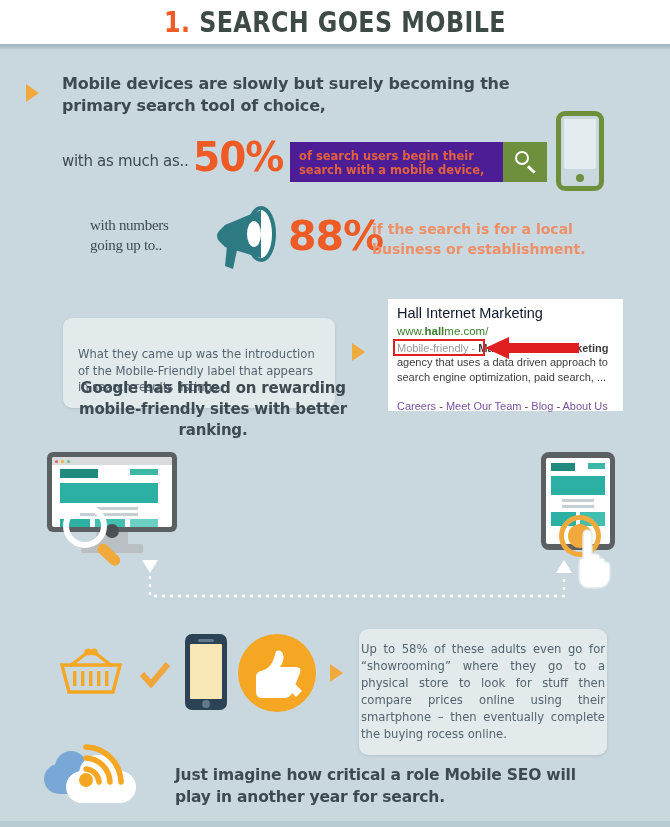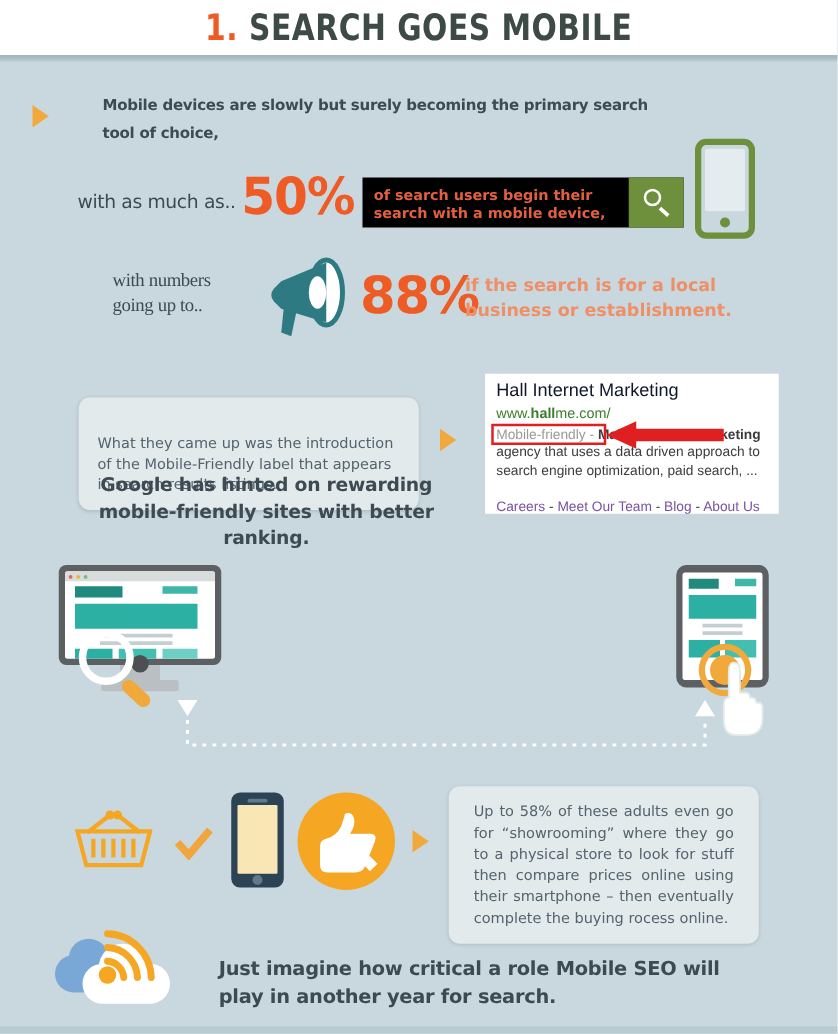--- a/index.html
+++ b/index.html
@@ -38,37 +38,37 @@
   }
   .dark-bold {
     font-family:"DejaVu Sans", sans-serif;
     font-weight:bold; color:#3d4a52;
   }
 
   
   .b1-arrow { position:absolute; left:26px; top:84px; }
   .b1-text {
     position:absolute; left:62px; top:73px; width:450px;
-    font-size:12px; line-height:22px; letter-spacing:-.2px;margin-left:20px;
+    font-size:16px; line-height:22px; letter-spacing:-.2px;
   }
 
   .b2-lead {
     position:absolute; left:62px; top:152px;
     font-family:"DejaVu Sans", sans-serif;
     font-size:15px; color:#3d4a52; letter-spacing:-.3px;
   }
   .pct50 {
     position:absolute; left:193px; top:133px;
     font-family:"DejaVu Sans", sans-serif;
     font-weight:bold; font-size:41px; color:#ef5b25;
     letter-spacing:-1px; transform:scaleX(.95); transform-origin:left top;
   }
   .searchbar {
     position:absolute; left:290px; top:142px; width:257px; height:40px;
-    background:#000000;
+    background:#4c1d95;
   }
   .searchbar-text {
     position:absolute; left:9px; top:7px; width:190px;
     font-family:"DejaVu Sans", sans-serif;
     font-weight:bold; font-size:11.5px; line-height:14px; color:#e2603f;
   }
   .search-btn {
     position:absolute; right:0; top:0; width:44px; height:40px;
     background:#6e8f3c;
   }
@@ -226,21 +226,21 @@
   .phone-navy::after {
     content:""; position:absolute; left:50%; bottom:2px; margin-left:-4px;
     width:8px; height:8px; border-radius:50%; background:#60798c;
   }
   .thumb-circle {
     position:absolute; left:238px; top:634px; width:78px; height:78px;
     border-radius:50%; background:#f5a623;
   }
   .thumb { position:absolute; left:14px; top:15px; width:52px; height:50px; }
   .b5-arrow { position:absolute; left:330px; top:664px; }
-  .c3 { left:359px; top:629px; width:248px; padding:12px 20px; text-align:justify; line-height:17px; }
+  .c3 { left:359px; top:629px; width:248px; padding:12px 2px; text-align:justify; line-height:17px; }
 
   
   .cloudwrap { position:absolute; left:38px; top:748px; width:130px; height:62px; }
   .cloud-blue {
     position:absolute; left:6px; top:16px; width:62px; height:30px;
     background:#7aa8d6; border-radius:18px;
   }
   .cloud-blue::before {
     content:""; position:absolute; left:11px; top:-13px;
     width:32px; height:32px; border-radius:50%; background:#7aa8d6;

